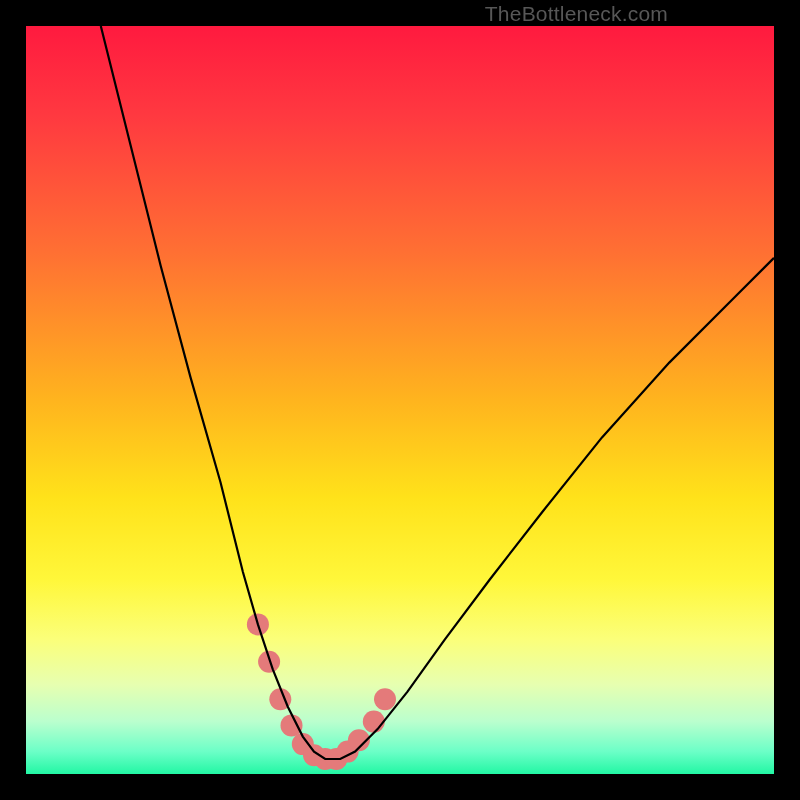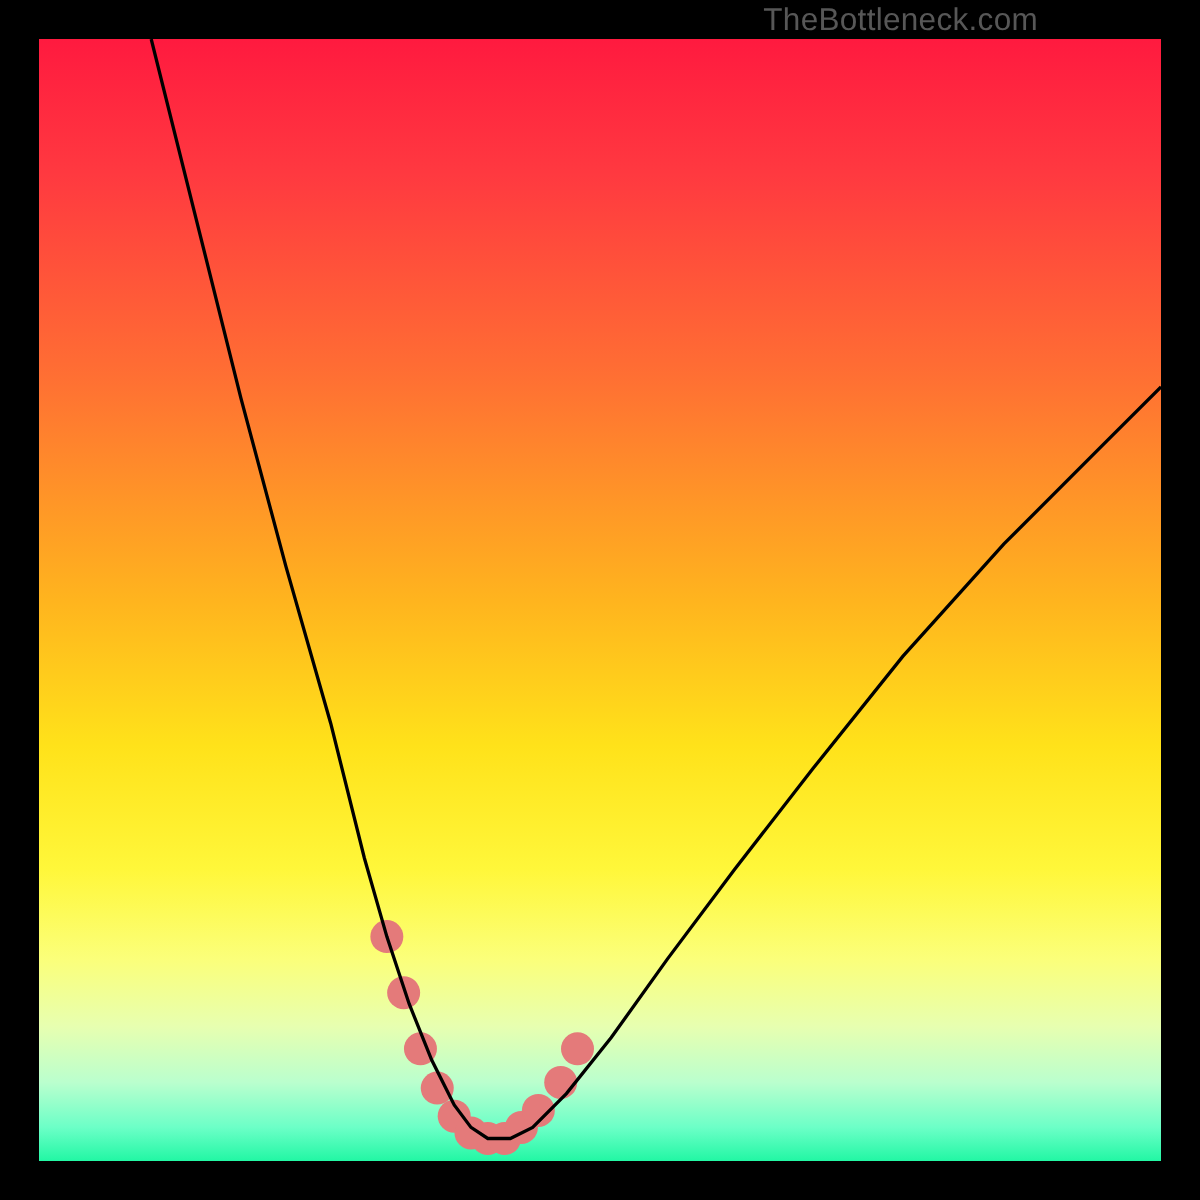--- a/index.html
+++ b/index.html
@@ -11,21 +11,20 @@
     background: #000;
     font-family: Arial, Helvetica, sans-serif;
   }
   .frame {
     position: absolute;
     top: 0;
     left: 0;
     width: 676px;
     height: 800px;
     background: #000;
-    padding-left: 24px;
   }
   .plot {
     position: absolute;
     top: 26px;
     left: 26px;
     width: 748px;
     height: 748px;
     overflow: hidden;
   }
   .watermark {

